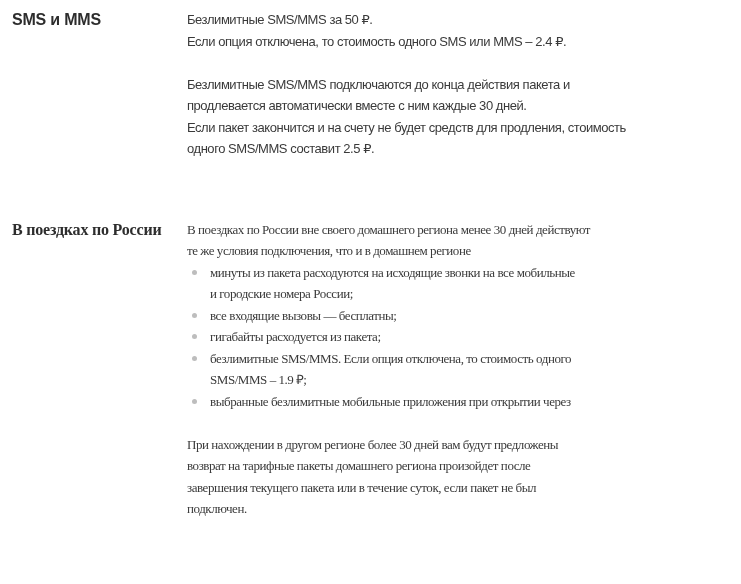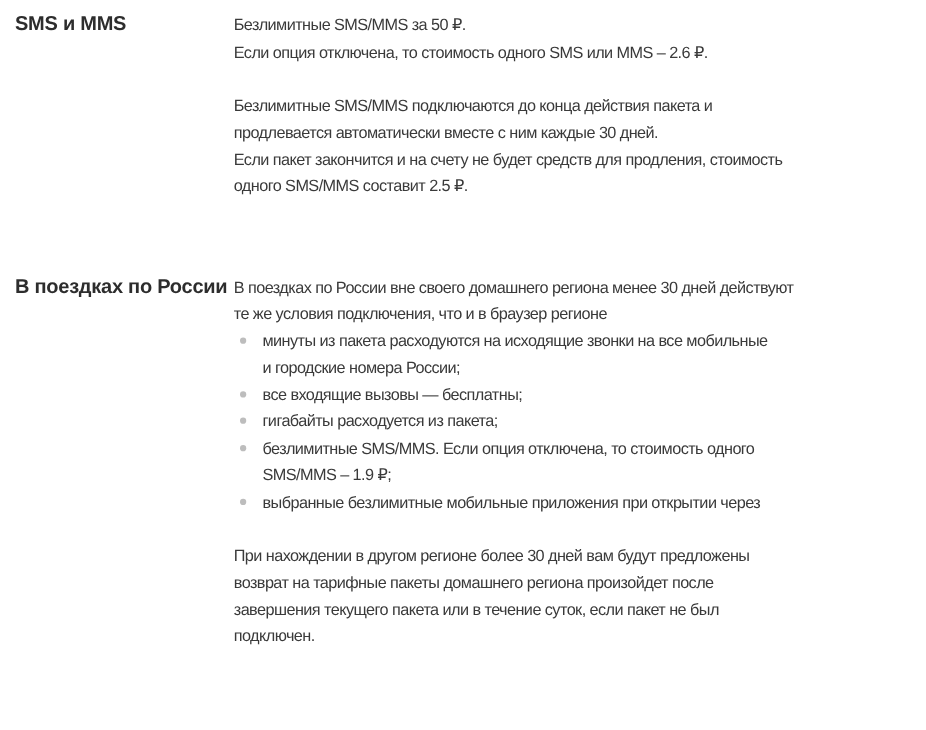--- a/index.html
+++ b/index.html
@@ -16,21 +16,21 @@
     -webkit-font-smoothing: antialiased;
   }
   .tariff-table {
     padding-top: 9px;
   }
   .row {
     display: flex;
     align-items: flex-start;
     margin-bottom: 59px;
   }
-  .row:last-child { margin-bottom: 15px; }
+  .row:last-child { margin-bottom: 15px; font-family: Liberation Serif, serif; }
   .row-label {
     flex: 0 0 187px;
     width: 187px;
     box-sizing: border-box;
     padding-left: 12px;
     font-size: 16px;
     font-weight: bold;
     letter-spacing: -0.2px;
     line-height: 21.5px;
     color: #2d2d2d;
@@ -64,36 +64,36 @@
 </style>
 </head>
 <body style="background: rgb(255, 255, 255); color: rgb(58, 58, 58);">
 
 <main class="tariff-table">
     <div class="row">
       <div class="row-label" style="color: rgb(45, 45, 45);">SMS и MMS</div>
       <div class="row-content">
         <div class="block para">
           <div class="line">Безлимитные SMS/MMS за 50 ₽.</div>
-          <div class="line">Если опция отключена, то стоимость одного SMS или MMS – 2.6 ₽.</div>
+          <div class="line">Если опция отключена, то стоимость одного SMS или MMS – 2.4 ₽.</div>
         </div>
         <div class="block para">
           <div class="line">Безлимитные SMS/MMS подключаются до конца действия пакета и</div>
           <div class="line">продлевается автоматически вместе с ним каждые 30 дней.</div>
           <div class="line">Если пакет закончится и на счету не будет средств для продления, стоимость</div>
           <div class="line">одного SMS/MMS составит 2.5 ₽.</div>
         </div>
       </div>
     </div>
     <div class="row">
       <div class="row-label" style="color: rgb(45, 45, 45);">В поездках по России</div>
       <div class="row-content">
         <div class="block para">
           <div class="line">В поездках по России вне своего домашнего региона менее 30 дней действуют</div>
-          <div class="line">те же условия подключения, что и в браузер регионе</div>
+          <div class="line">те же условия подключения, что и в домашнем регионе</div>
         </div>
         <div class="block list">
           <div class="li">
             <span class="dot" style="background: rgb(189, 189, 189);"></span>
             <div class="line">минуты из пакета расходуются на исходящие звонки на все мобильные</div>
             <div class="line">и городские номера России;</div>
           </div>
           <div class="li">
             <span class="dot" style="background: rgb(189, 189, 189);"></span>
             <div class="line">все входящие вызовы — бесплатны;</div>

